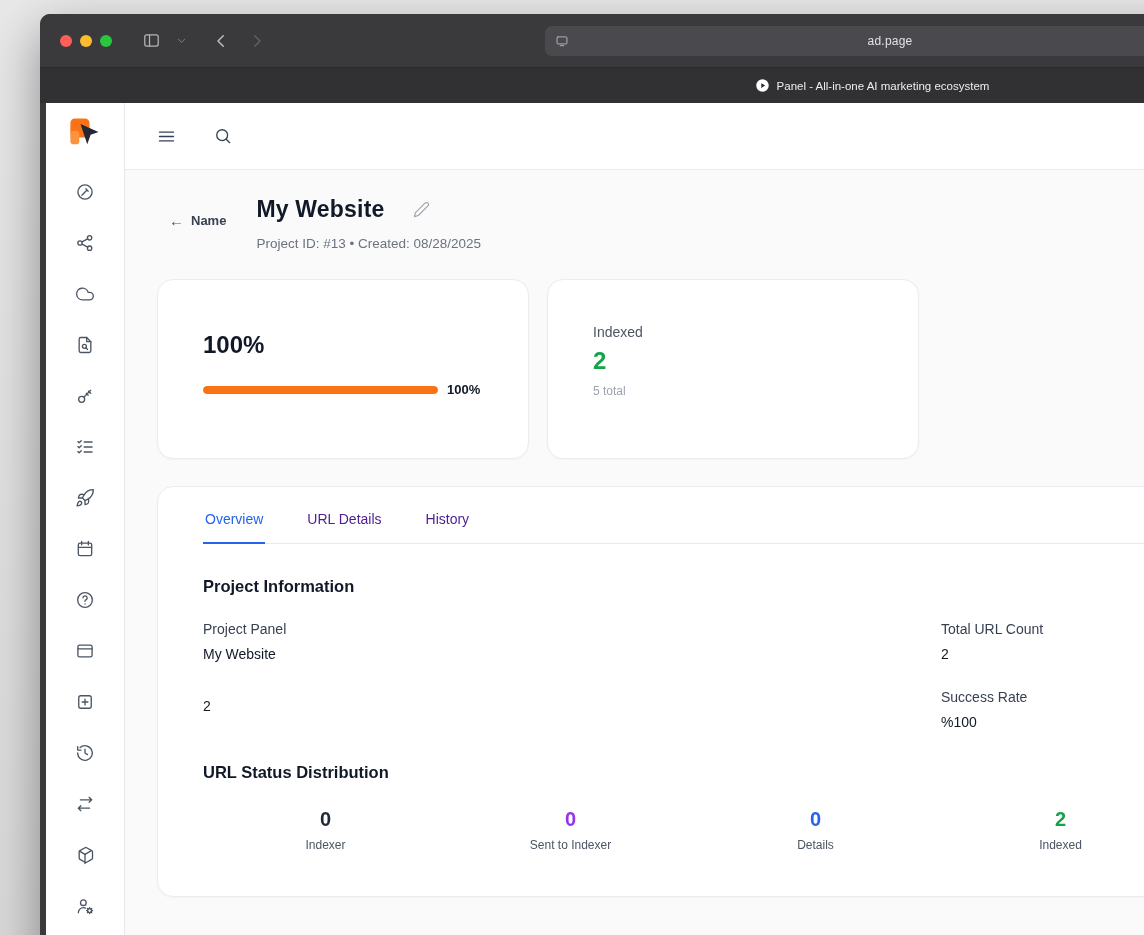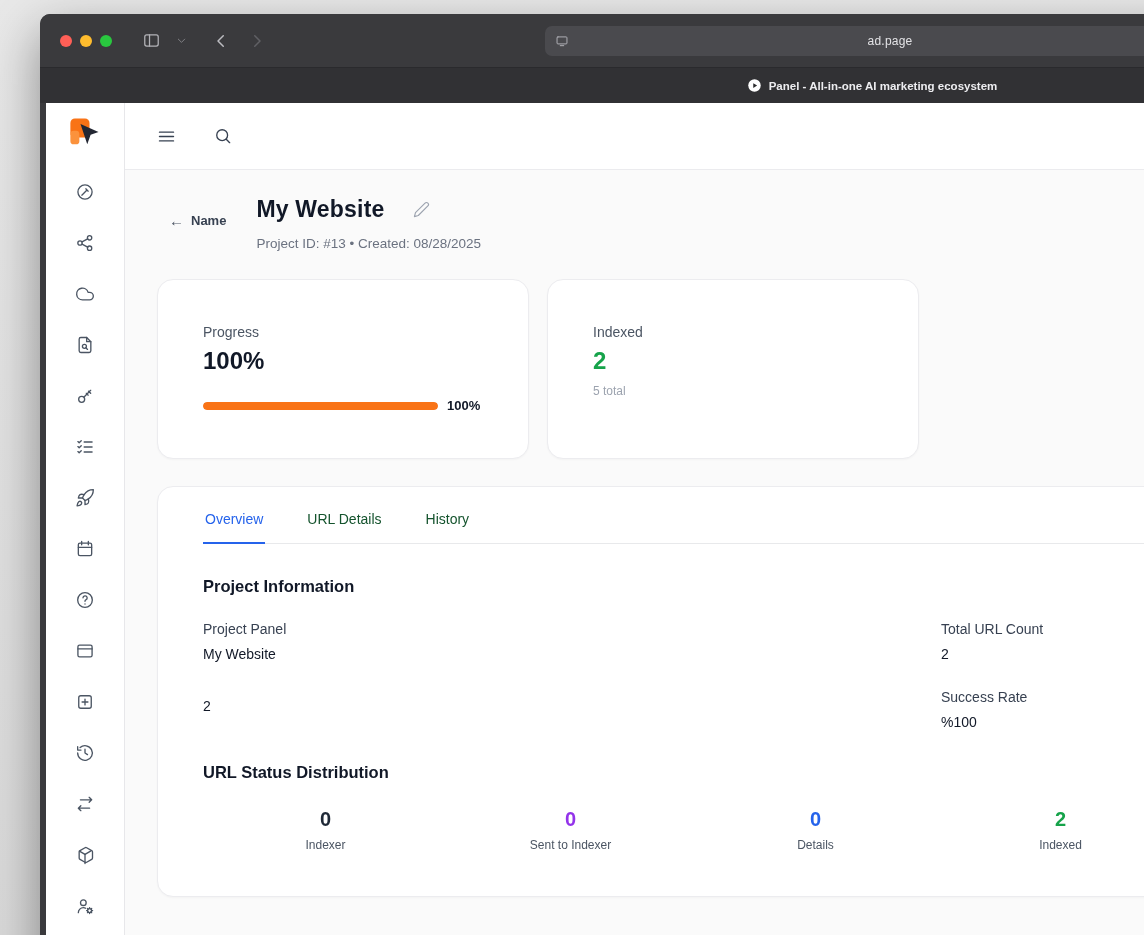--- a/index.html
+++ b/index.html
@@ -46,21 +46,21 @@
   }
 
   .tabstrip {
     height:36px; background:#313134; border-top:1px solid #2a2a2d;
     display:flex; align-items:center; justify-content:center;
   }
   .tab-active {
     display:flex; align-items:center; gap:7px; height:100%;
     padding:0 24px;
   }
-  .tab-title { font-size:11.5px; font-weight:700; color:#ededf0; }
+  .tab-title { font-size:11.5px; font-weight:400; color:#ededf0; }
 
   
   .page {
     display:flex; height:calc(100% - 89px); background:#fff;
     border-left:6px solid #3a3a3d;
   }
 
   .app-sidebar {
     width:79px; flex:0 0 79px; background:#fff; border-right:1px solid #e7e7ea;
     display:flex; flex-direction:column; align-items:center; padding-top:12px;
@@ -108,21 +108,21 @@
   .stat-sub { margin-top:9px; font-size:12px; color:#9ca3af; }
   .bar-row { display:flex; align-items:center; gap:9px; margin-top:23px; }
   .bar-track { width:235px; height:8px; background:#f1f2f4; border-radius:99px; overflow:hidden; }
   .bar-fill { height:100%; background:#f97316; border-radius:99px; }
   .bar-label { font-size:13px; font-weight:700; color:#111827; }
 
   .main-card { margin-top:27px; width:1540px; padding:0 45px 44px 45px; }
   .tabs { display:flex; gap:40px; border-bottom:1px solid #e8e9eb; padding-top:8px; }
   .tab-item {
     background:none; border:none; cursor:pointer; font-family:inherit;
-    font-size:14px; color:#14532d; padding:16px 2px 15px 2px;
+    font-size:14px; color:#4c1d95; padding:16px 2px 15px 2px;
     border-bottom:2px solid transparent; margin-bottom:-1px;
   }
   .tab-item.active { color:#2563eb; border-bottom-color:#2563eb; font-weight:500; }
 
   .section-heading { margin-top:33px; font-size:16.5px; font-weight:700; color:#111827; }
 
   .fields-grid {
     margin-top:25px; display:grid; grid-template-columns:738px 1fr; row-gap:27px;
   }
   .field-label { font-size:14px; color:#374151; }
@@ -341,21 +341,20 @@
                     <path d="M17 3a2.8 2.8 0 1 1 4 4L7.5 20.5 2 22l1.5-5.5Z"></path>
                   </svg>
               </button>
             </div>
             <div class="meta">Project ID: #13 • Created: 08/28/2025</div>
           </div>
         </div>
 
         <div class="stat-cards">
           <div class="card stat-card">
-            <div class="stat-label">Progress</div>
             <div class="stat-value">100%</div>
             <div class="bar-row">
               <div class="bar-track">
                 <div class="bar-fill" style="width: 100%;"></div>
               </div>
               <div class="bar-label">100%</div>
             </div>
           </div>
 
           <div class="card stat-card">

